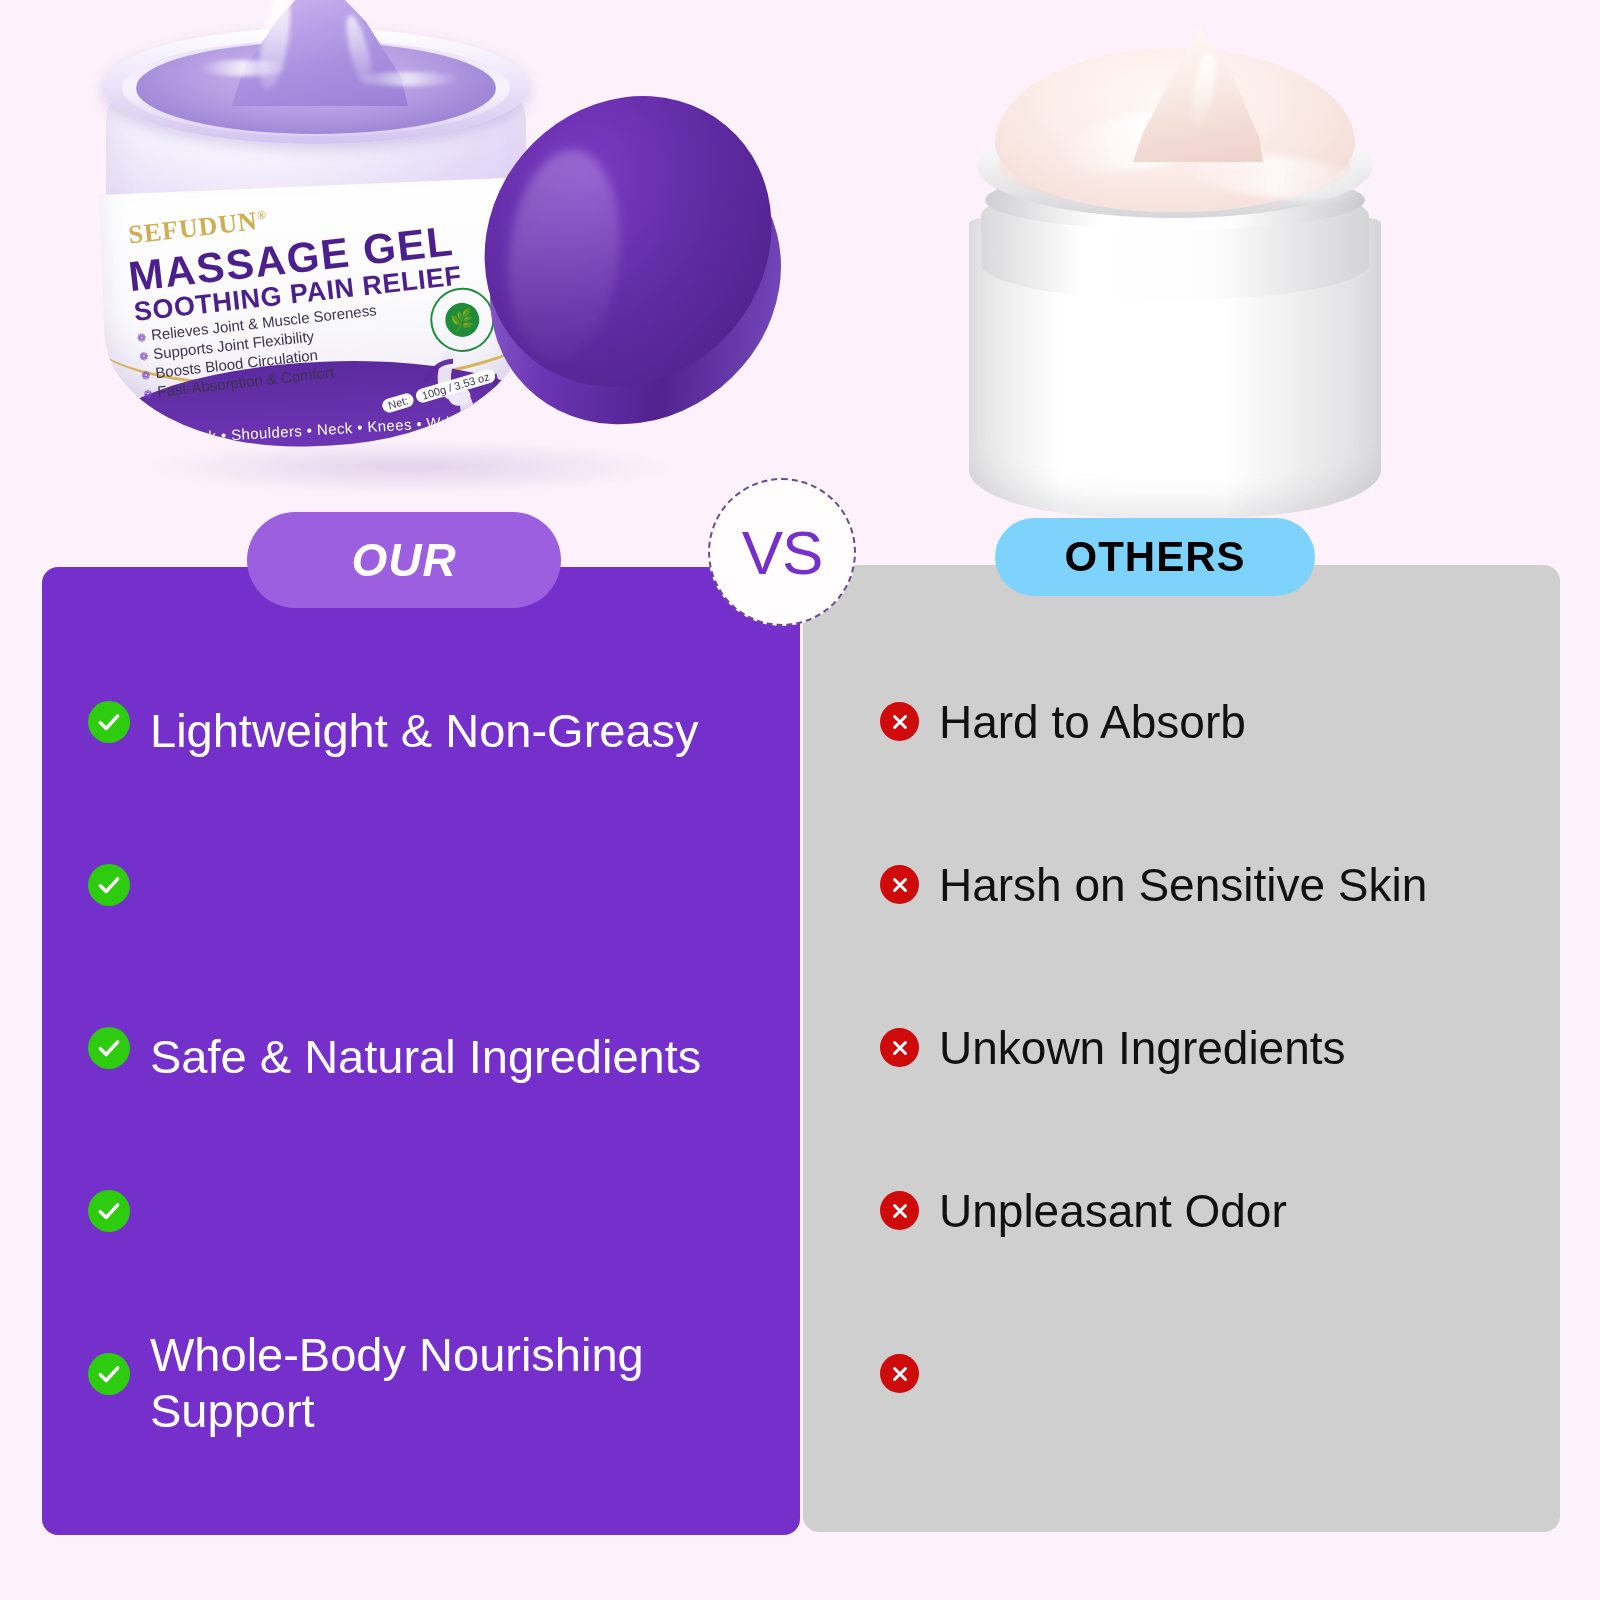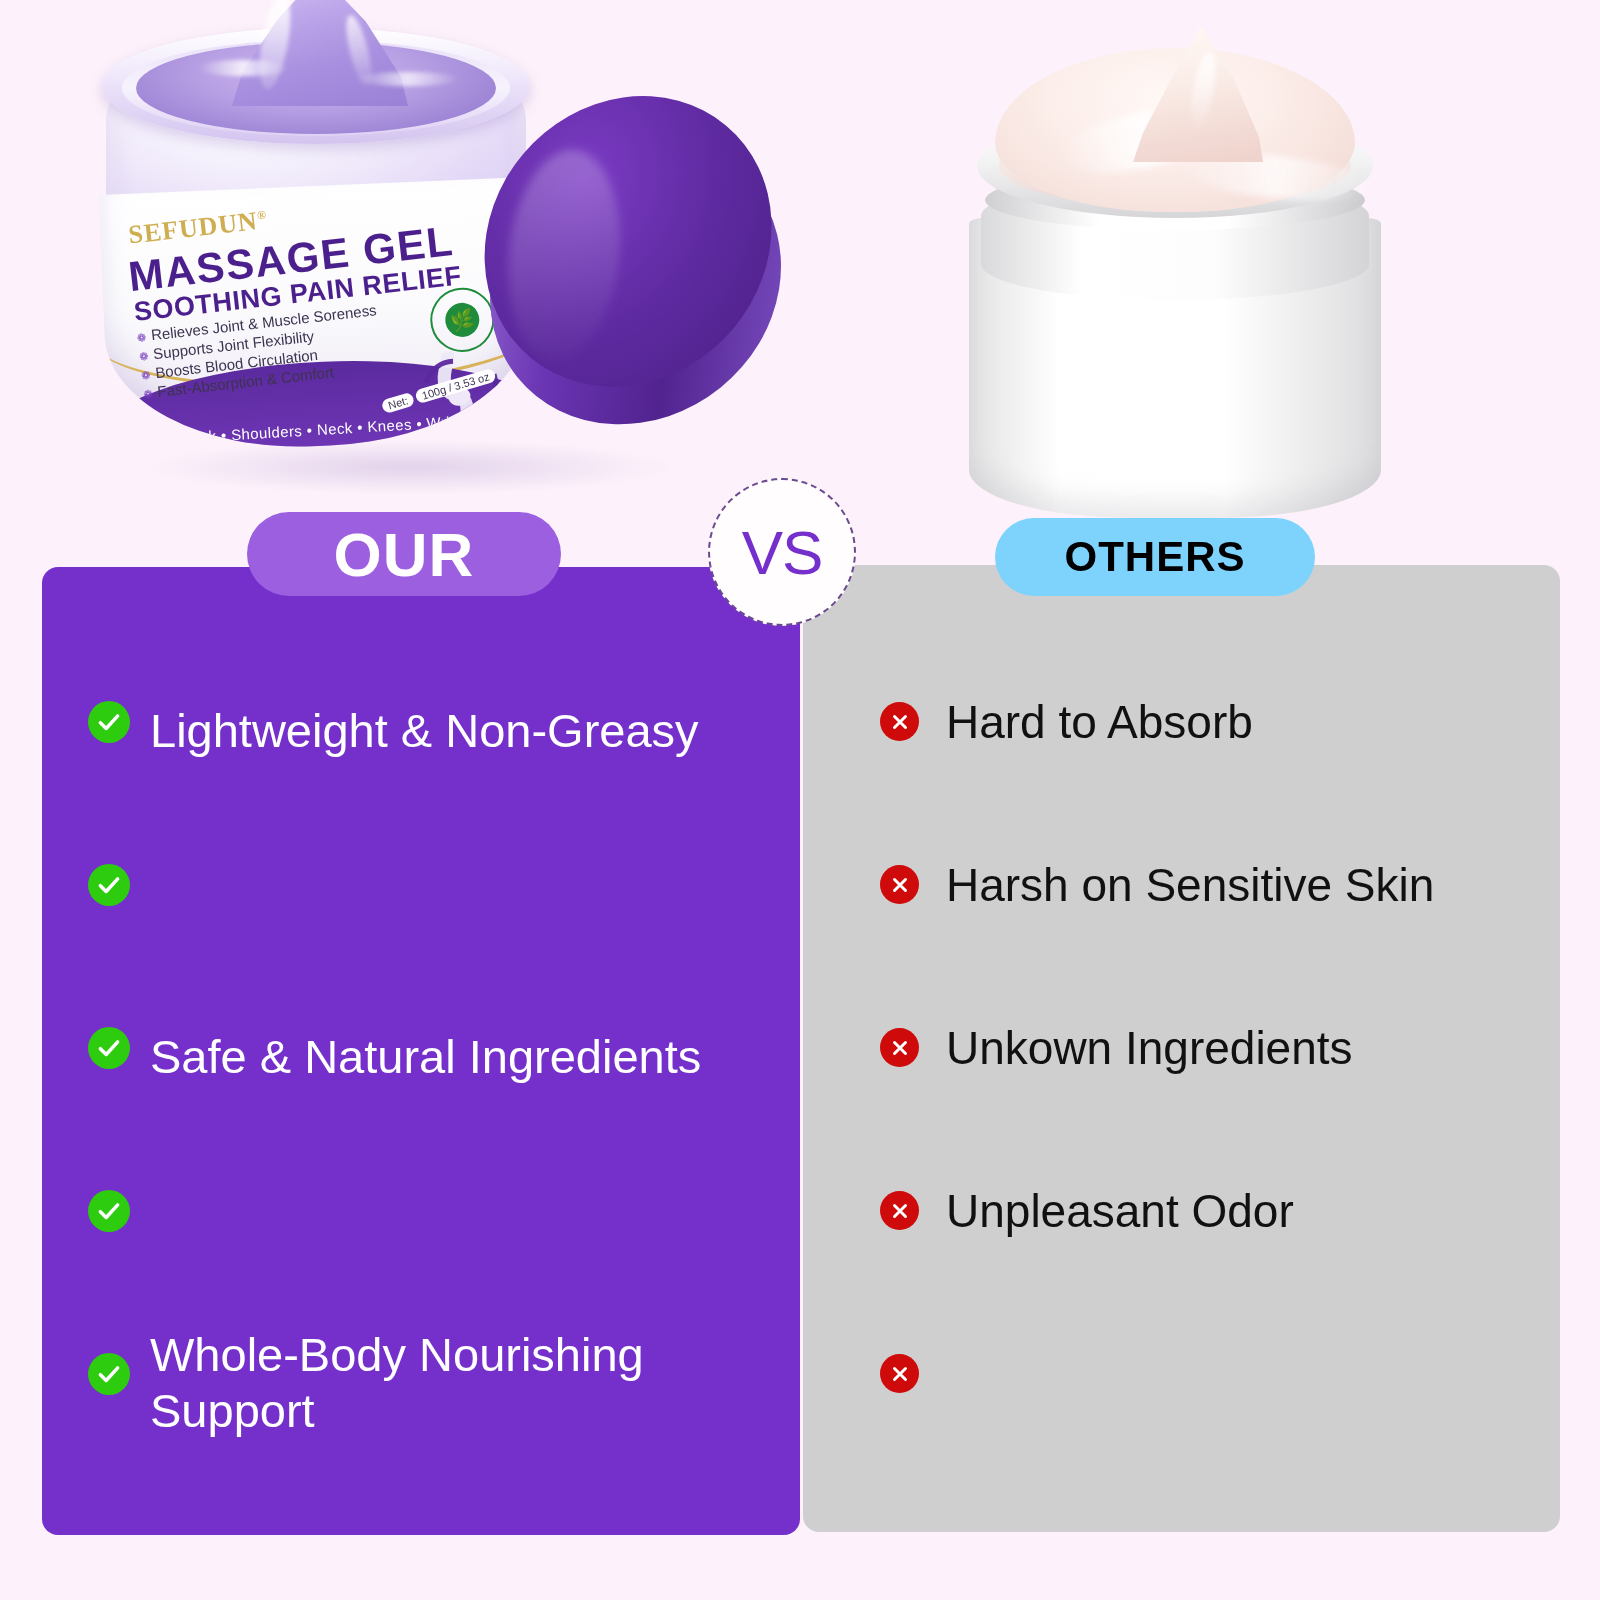--- a/index.html
+++ b/index.html
@@ -227,22 +227,22 @@
   .panel-others {
     left:803px; top:565px; width:757px; height:967px;
     background:#cfcfd0; border-radius:16px;
   }
 
   .badge {
     position:absolute; display:flex; align-items:center; justify-content:center;
     border-radius:999px; font-weight:700; letter-spacing:1px;
   }
   .badge-our {
-    left:247px; top:512px; width:314px; height:84px;
-    background:#9b5fe0; color:#ffffff; font-size:62px; z-index:5;
+    left:247px; top:512px; width:314px; height:96px;
+    background:#9b5fe0; color:#ffffff; font-size:46px; z-index:5;font-style:italic;
   }
   .badge-others {
     left:995px; top:518px; width:320px; height:78px;
     background:#7dd3fc; color:#000000; font-size:42px; z-index:5;
   }
 
   .vs-circle {
     position:absolute; left:708px; top:478px; width:148px; height:148px;
     border-radius:50%; background:#fffdfe;
     border:2px dashed #6b4a8f;
@@ -250,21 +250,21 @@
     color:#7530cc; font-size:62px; font-weight:400; letter-spacing:-1px;
     z-index:8;
   }
 
   .list { position:absolute; }
   .list-our { left:88px; top:640px; width:690px; }
   .list-others { left:880px; top:640px; width:660px; }
 
   .row { display:flex; align-items:center; }
   .list-our .row { min-height:163px; }
-  .list-others .row { min-height:163px;gap:7px; }
+  .list-others .row { min-height:163px; }
 
   .ico { flex:0 0 auto; width:42px; height:42px; border-radius:50%;
          display:flex; align-items:center; justify-content:center;
          margin-right:20px; }
   .ico-check { background:#2ecc0f; }
   .ico-check svg { width:26px; height:26px; }
   .ico-x { background:#cf0a0a; width:39px; height:39px; }
   .ico-x svg { width:22px; height:22px; }
 
   .txt-our { color:#ffffff; font-size:47px; line-height:56px; font-weight:400;margin-top:18px; }

